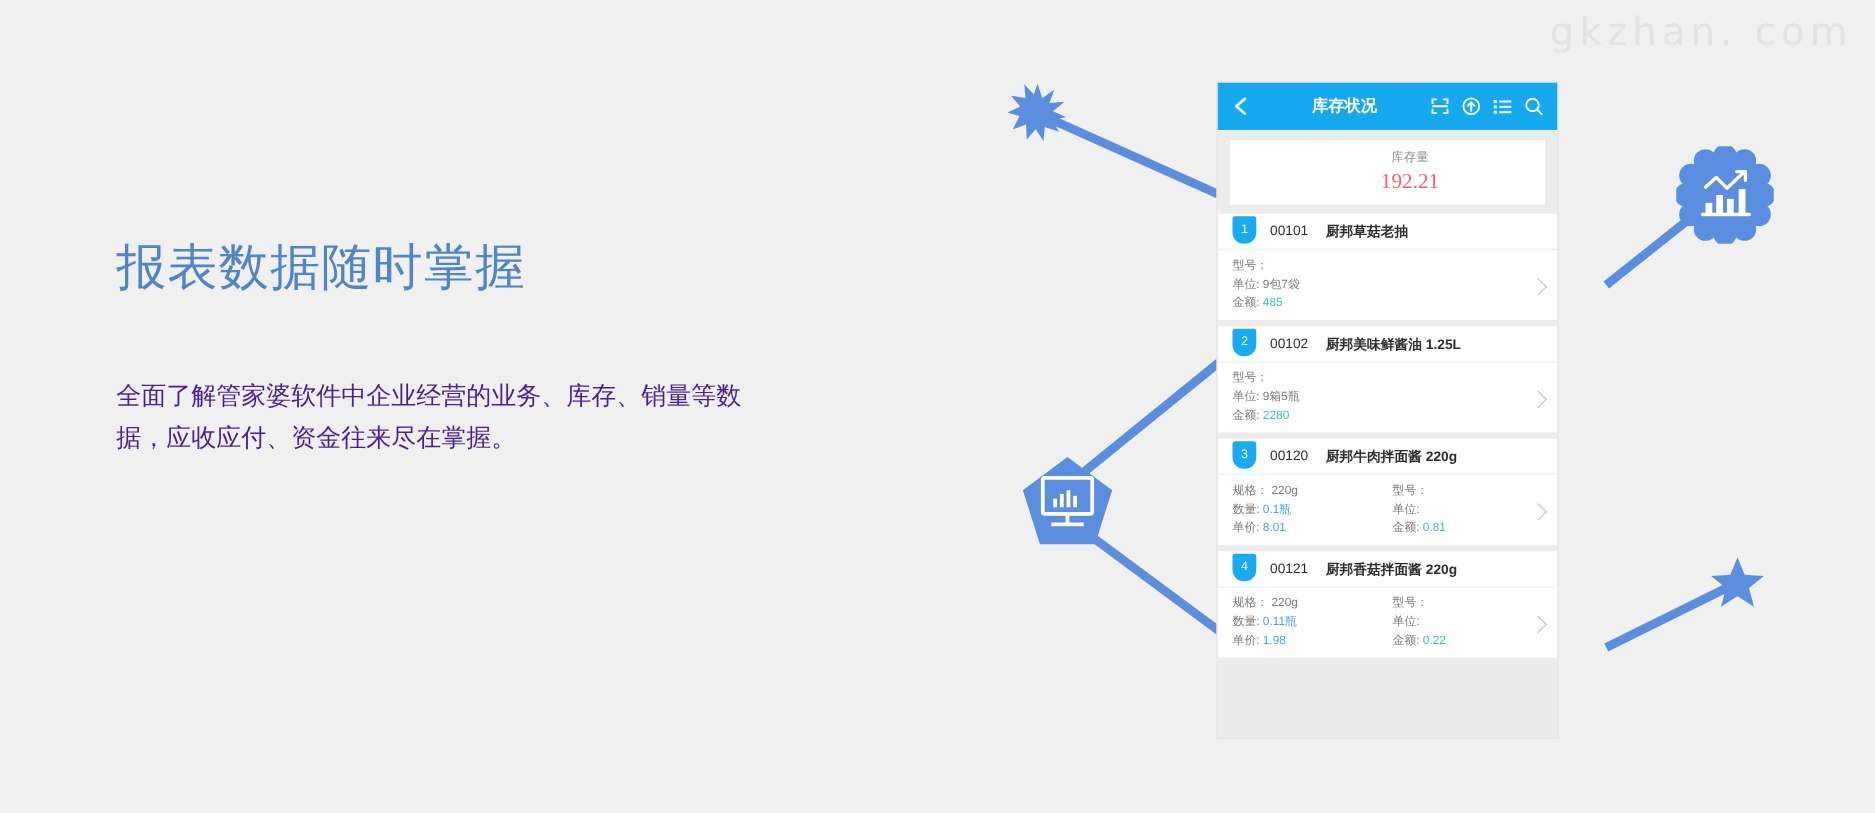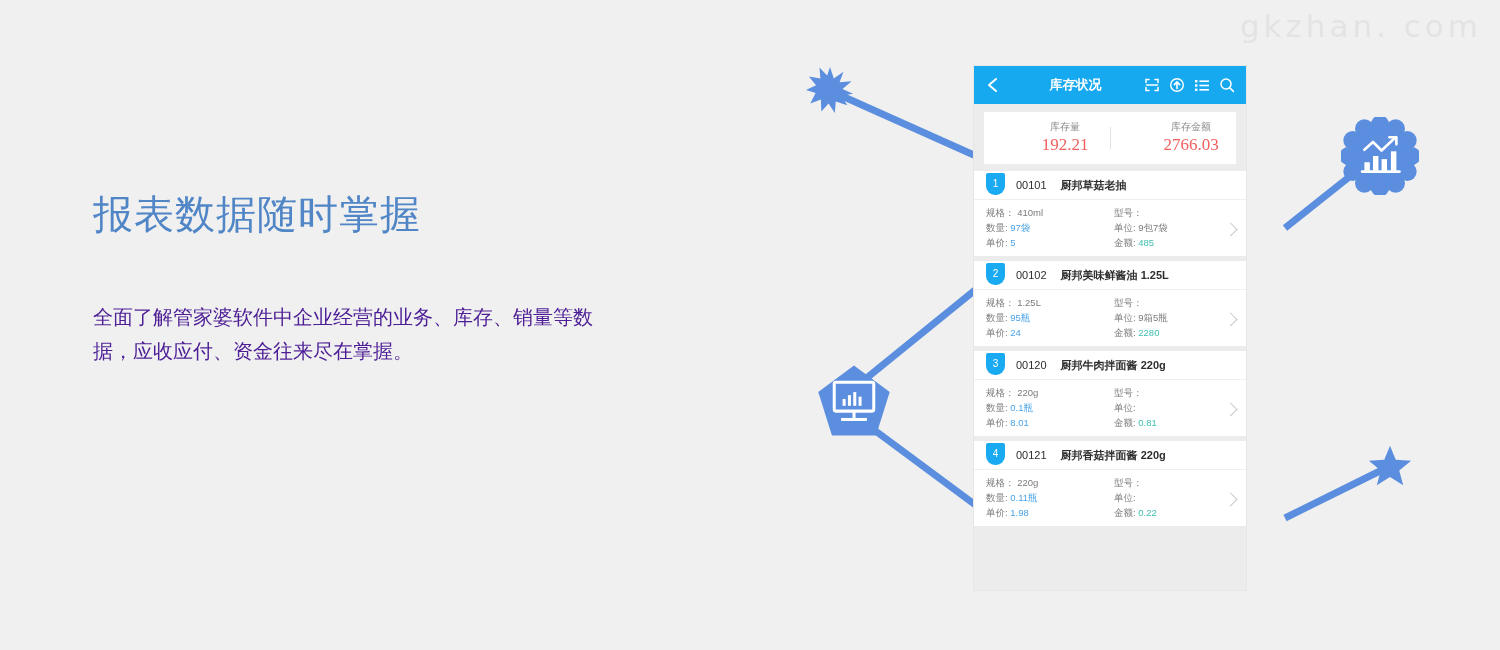--- a/index.html
+++ b/index.html
@@ -311,61 +311,47 @@
       </span>
     </span>
   </div>
 
   <div class="summary-wrap">
     <div class="summary-card">
       <div class="summary-col">
         <div class="summary-label">库存量</div>
         <div class="summary-value">192.21</div>
       </div>
-      <div class="summary-col">
-        <div class="summary-label">库存金额</div>
-        <div class="summary-value">2766.03</div>
-      </div>
     </div>
   </div>
 
   <div class="list" id="inventory-list">
       <div class="item">
         <div class="item-head">
           <span class="badge">1</span>
           <span class="item-code">00101</span>
           <span class="item-name">厨邦草菇老抽</span>
         </div>
         <div class="item-body">
           <div class="col">
-            <div class="kv"><span>规格：</span> <span class="v ">410ml</span></div>
-            <div class="kv"><span>数量:</span> <span class="v blue">97袋</span></div>
-            <div class="kv"><span>单价:</span> <span class="v blue">5</span></div>
-          </div>
-          <div class="col">
             <div class="kv"><span>型号：</span> <span class="v "></span></div>
             <div class="kv"><span>单位:</span> <span class="v ">9包7袋</span></div>
             <div class="kv"><span>金额:</span> <span class="v teal">485</span></div>
           </div>
           <span class="chev"></span>
         </div>
       </div>
       <div class="item">
         <div class="item-head">
           <span class="badge">2</span>
           <span class="item-code">00102</span>
           <span class="item-name">厨邦美味鲜酱油 1.25L</span>
         </div>
         <div class="item-body">
           <div class="col">
-            <div class="kv"><span>规格：</span> <span class="v ">1.25L</span></div>
-            <div class="kv"><span>数量:</span> <span class="v blue">95瓶</span></div>
-            <div class="kv"><span>单价:</span> <span class="v blue">24</span></div>
-          </div>
-          <div class="col">
             <div class="kv"><span>型号：</span> <span class="v "></span></div>
             <div class="kv"><span>单位:</span> <span class="v ">9箱5瓶</span></div>
             <div class="kv"><span>金额:</span> <span class="v teal">2280</span></div>
           </div>
           <span class="chev"></span>
         </div>
       </div>
       <div class="item">
         <div class="item-head">
           <span class="badge">3</span>

